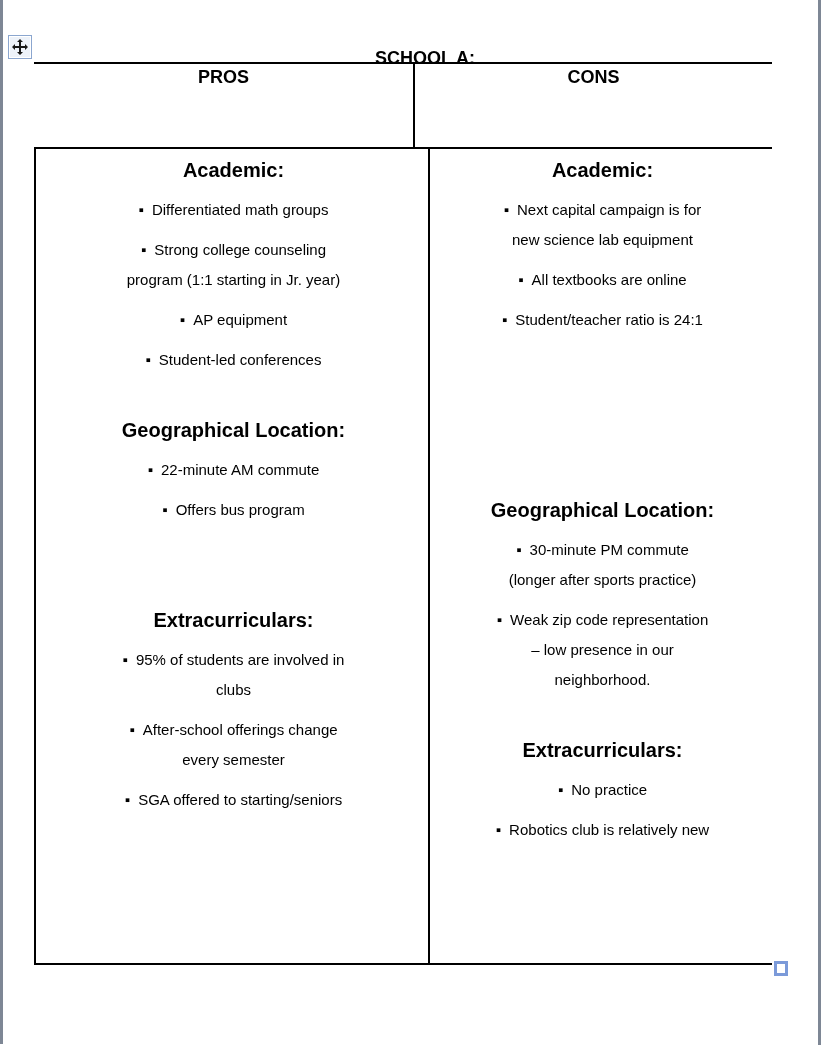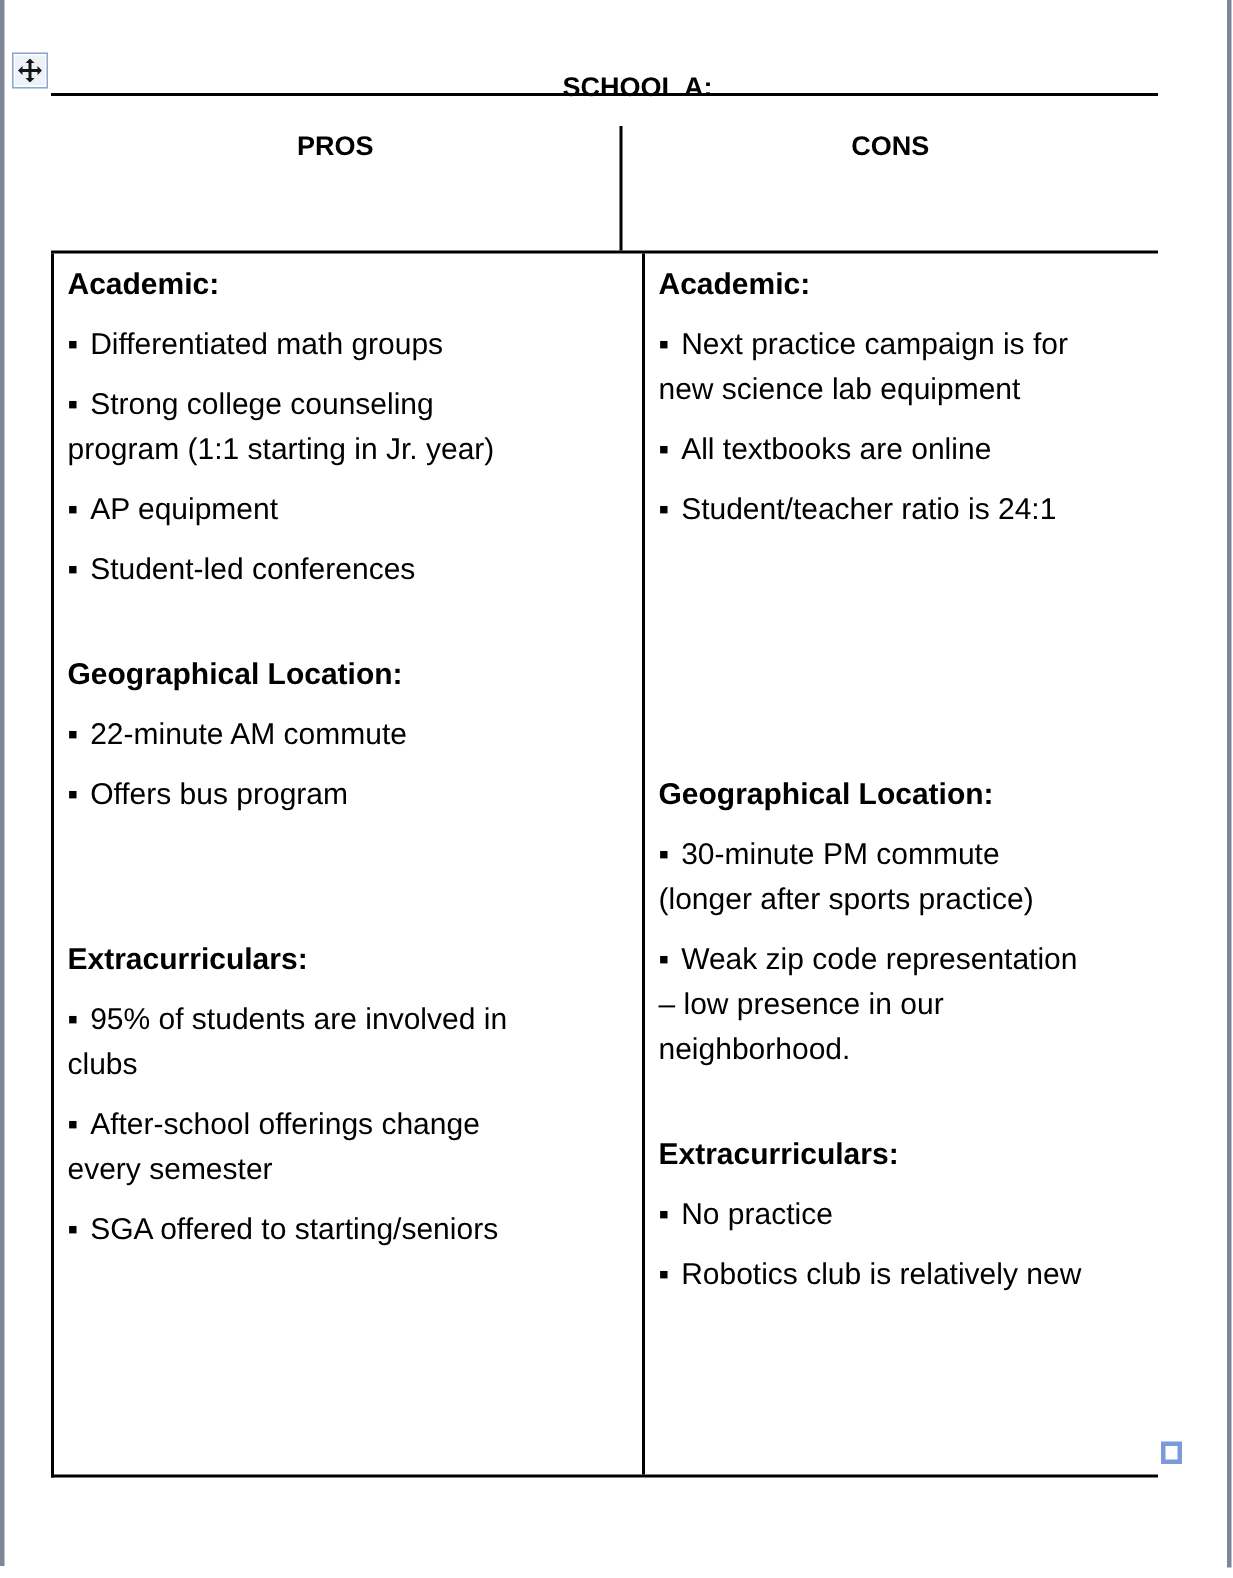--- a/index.html
+++ b/index.html
@@ -30,38 +30,38 @@
   
   .doc-title {
     position:absolute; left:34px; top:27px; width:782px;
     text-align:center;
     font-weight:bold; font-size:18px; line-height:22px;margin-top:20px;
   }
 
   
   .pc-table { position:absolute; left:34px; top:62px; width:738px; border-top:2px solid #000; }
 
-  .header-row { display:flex; height:83px; border-bottom:2px solid #000;margin-top:20px; }
+  .header-row { display:flex; height:83px; border-bottom:2px solid #000; }
   .header-cell {
     font-weight:bold; font-size:18px; line-height:22px;
     padding-top:2px; text-align:center;
   }
   .hc-left  { width:379px; border-right:2px solid #000; }
   .hc-right { flex:1; }
 
-  .body-row { display:flex; height:814px; border-left:2px solid #000; border-bottom:2px solid #000; }
+  .body-row { display:flex; height:814px; border-left:2px solid #000; border-bottom:2px solid #000;text-align:center; }
   .body-cell { padding:6px 6px 0 9px; }
   .bc-left  { width:377px; border-right:2px solid #000; box-sizing:content-box; }
   .bc-right { flex:1; }
 
   .section-heading {
     font-weight:bold; font-size:20px; line-height:30px;
     margin:0 0 10px 0;
   }
-  .bullet { font-size:20px; line-height:30px; margin:0 0 10px 0; }
+  .bullet { font-size:15px; line-height:30px; margin:0 0 10px 0; }
   .marker { margin-right:8px; }
   .btext  { white-space:pre-line; }
   .italic { font-style:italic; }
 
   .mt-40  { margin-top:40px; }
   .mt-80  { margin-top:80px; }
   .mt-160 { margin-top:160px; }
 
   
   .resize-handle {
@@ -122,21 +122,21 @@
 every semester</span></div>
         <div class="bullet"><span class="marker">▪</span><span class="btext">SGA offered to starting/seniors</span></div>
       </div>
 
     </div>
 
     <div class="body-cell bc-right">
 
       <div>
         <div class="section-heading">Academic:</div>
-        <div class="bullet"><span class="marker">▪</span><span class="btext">Next practice campaign is for
+        <div class="bullet"><span class="marker">▪</span><span class="btext">Next capital campaign is for
 new science lab equipment</span></div>
         <div class="bullet"><span class="marker">▪</span><span class="btext">All textbooks are online</span></div>
         <div class="bullet"><span class="marker">▪</span><span class="btext">Student/teacher ratio is 24:1</span></div>
       </div>
 
       <div class="mt-160">
         <div class="section-heading">Geographical Location:</div>
         <div class="bullet"><span class="marker">▪</span><span class="btext">30-minute PM commute
 (longer after sports practice)</span></div>
         <div class="bullet"><span class="marker">▪</span><span class="btext">Weak zip code representation

